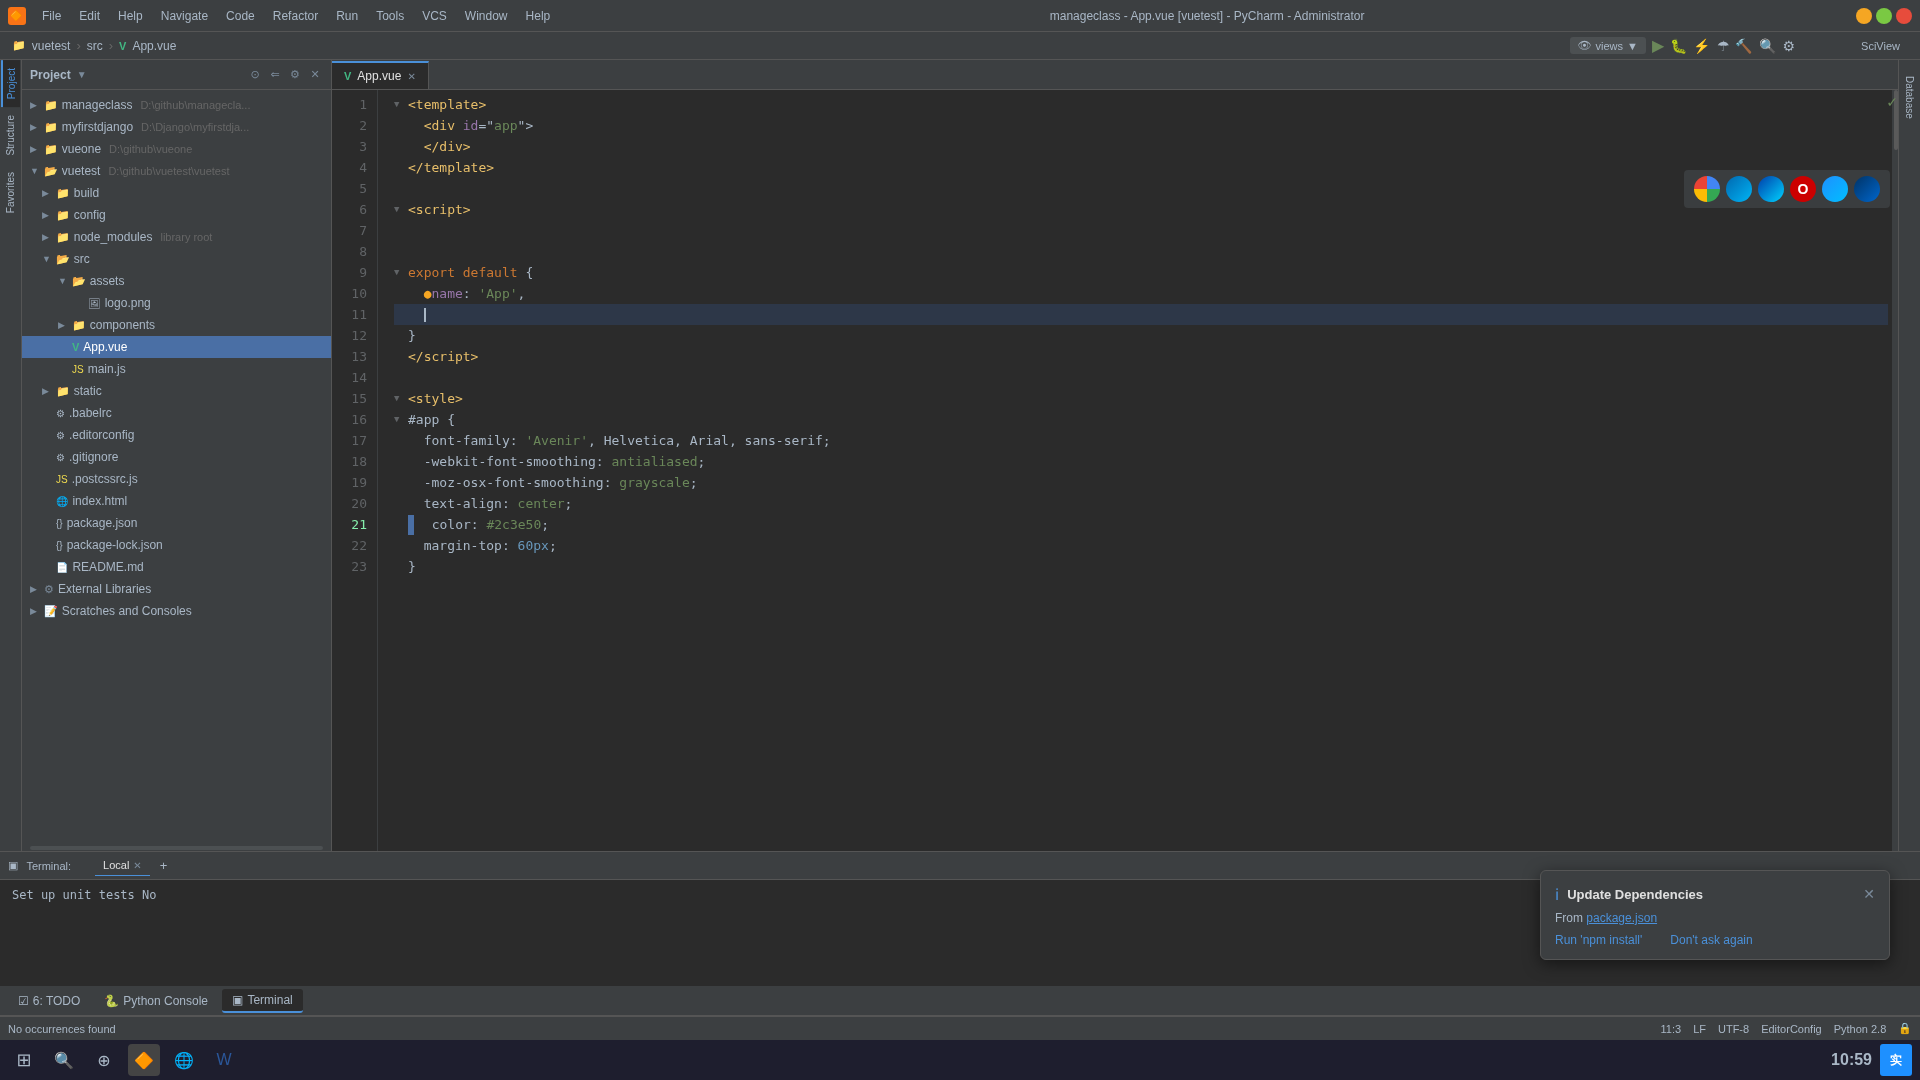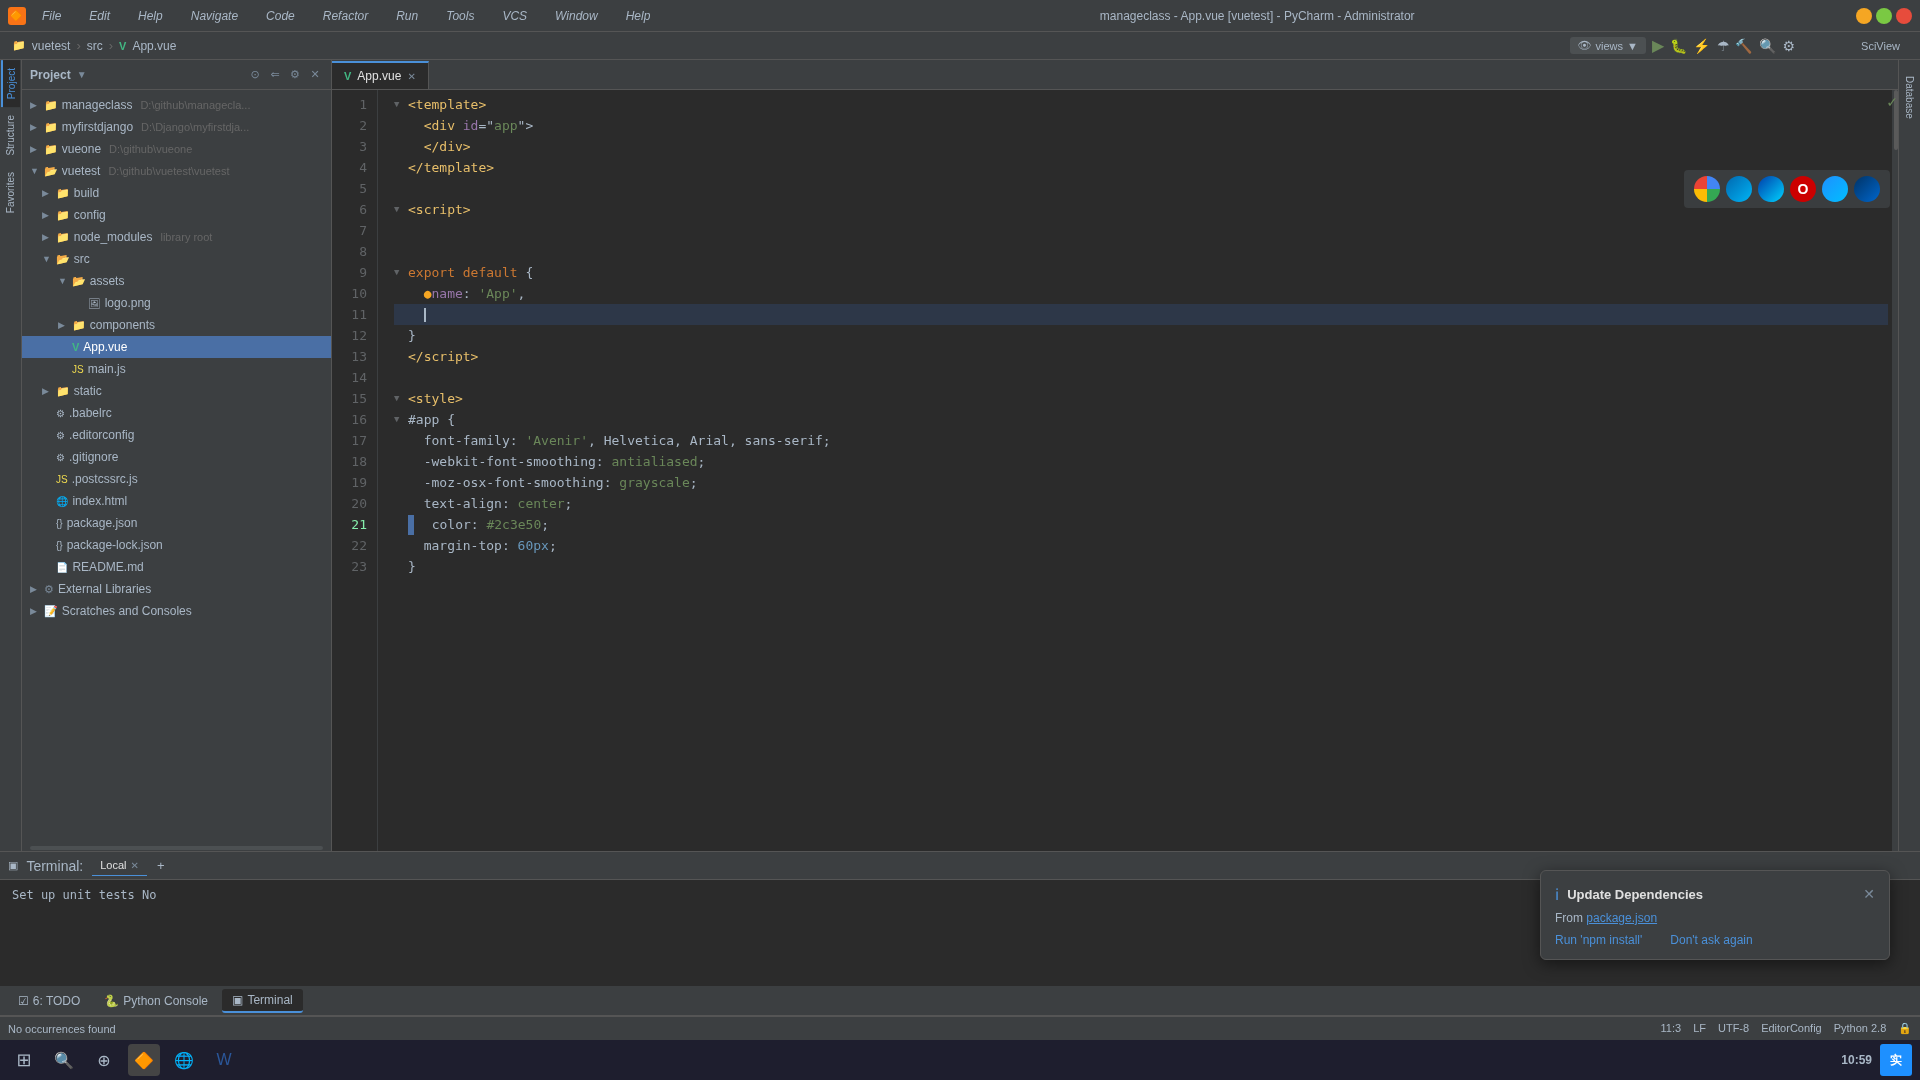--- a/index.html
+++ b/index.html
@@ -5,21 +5,21 @@
     * { margin: 0; padding: 0; box-sizing: border-box; }
     body { width: 1920px; height: 1080px; background: #2b2b2b; font-family: 'Segoe UI', sans-serif; overflow: hidden; color: #a9b7c6; font-size: 13px; }
 
     
     #titlebar {
       height: 32px; background: #3c3f41; display: flex; align-items: center; justify-content: space-between;
       padding: 0 8px; border-bottom: 1px solid #555;
     }
     #titlebar-left { display: flex; align-items: center; gap: 8px; }
     #titlebar-logo { width: 18px; height: 18px; background: #f97316; border-radius: 3px; display: flex; align-items: center; justify-content: center; font-size: 10px; color: white; font-weight: bold; }
-    #titlebar-menu { display: flex; gap: 12px; font-style: italic; }
+    #titlebar-menu { display: flex; gap: 2px; }
     .menu-item { padding: 4px 8px; font-size: 12px; color: #a9b7c6; cursor: pointer; border-radius: 3px; }
     #titlebar-title { color: #a9b7c6; font-size: 12px; }
     #titlebar-controls { display: flex; gap: 4px; }
     .win-btn { width: 16px; height: 16px; border-radius: 50%; cursor: pointer; display: flex; align-items: center; justify-content: center; font-size: 9px; color: transparent; }
     .win-min { background: #f5a623; }
     .win-max { background: #7ac943; }
     .win-close { background: #e74c3c; }
 
     
     #app-layout { display: flex; flex-direction: column; height: 1080px; }
@@ -81,21 +81,21 @@
     .bottom-tab.active { background: #2b2b2b; border-bottom: 2px solid #4a90d9; }
     #bottom-content { flex: 1; padding: 8px 12px; font-size: 12px; font-family: 'Consolas', monospace; color: #a9b7c6; }
     #terminal-tabs { height: 28px; background: #3c3f41; display: flex; align-items: center; padding: 0 8px; gap: 4px; border-bottom: 1px solid #555; }
     .term-tab { padding: 4px 8px; font-size: 11px; color: #a9b7c6; cursor: pointer; display: flex; align-items: center; gap: 4px; }
     .term-tab.active { border-bottom: 1px solid #4a90d9; color: #e0e0e0; }
     .term-plus { color: #a9b7c6; cursor: pointer; padding: 2px 6px; }
 
     
     #status-bar { height: 24px; background: #3c3f41; display: flex; align-items: center; justify-content: space-between; padding: 0 8px; border-top: 1px solid #555; font-size: 11px; flex-shrink: 0; }
     #status-left { display: flex; align-items: center; gap: 12px; }
-    #status-right { display: flex; align-items: flex-start; gap: 12px; margin-left: 48px; }
+    #status-right { display: flex; align-items: center; gap: 12px; margin-left: 48px; }
     .status-item { color: #a9b7c6; cursor: pointer; }
 
     
     #taskbar { height: 40px; background: #1e1e2e; display: flex; align-items: center; justify-content: space-between; padding: 0 8px; flex-shrink: 0; }
     #taskbar-left { display: flex; align-items: center; gap: 8px; }
     #taskbar-right { display: flex; align-items: center; gap: 8px; }
     .taskbar-icon { width: 32px; height: 32px; display: flex; align-items: center; justify-content: center; cursor: pointer; border-radius: 4px; }
 
     
     #notification { position: absolute; right: 30px; bottom: 120px; width: 350px; background: #3c3f41; border: 1px solid #555; border-radius: 6px; padding: 12px 14px; box-shadow: 0 4px 16px rgba(0,0,0,0.5); }
@@ -475,21 +475,21 @@
     <div style="width:26px; height:26px; border-radius:50%; background:linear-gradient(135deg, #0068b0, #00b4f5); cursor:pointer;"></div>
     <div style="width:26px; height:26px; border-radius:50%; background:linear-gradient(135deg, #003eaa, #00d2ff); cursor:pointer;"></div>
     <div style="width:26px; height:26px; border-radius:50%; background:#cc0000; cursor:pointer; display:flex; align-items:center; justify-content:center; color:white; font-size:14px; font-weight:bold;">O</div>
     <div style="width:26px; height:26px; border-radius:50%; background:linear-gradient(135deg, #1e90ff, #00bfff); cursor:pointer;"></div>
     <div style="width:26px; height:26px; border-radius:50%; background:linear-gradient(135deg, #003366, #0066cc); cursor:pointer;"></div>
   </div>
 
   <div id="bottom-area">
     <div id="terminal-tabs">
       <span style="color:#a9b7c6; font-size:11px; margin-right:4px;">▣</span>
-      <span style="font-size:14px; color:#a9b7c6; margin-right:5px;">Terminal:</span>
+      <span style="font-size:11px; color:#a9b7c6; margin-right:20px;">Terminal:</span>
       <div class="term-tab active">
         <span>Local</span>
         <span style="font-size:10px; color:#7a8a9a;">✕</span>
       </div>
       <div class="term-plus">+</div>
     </div>
     <div id="bottom-content">
       <span>Set up unit tests  No</span>
     </div>
     <div id="bottom-tabs">
@@ -537,21 +537,21 @@
         <span style="font-size:16px;">🔶</span>
       </div>
       <div class="taskbar-icon">
         <span style="font-size:16px;">🌐</span>
       </div>
       <div class="taskbar-icon">
         <span style="font-size:16px; color:#2b579a;">W</span>
       </div>
     </div>
     <div id="taskbar-right">
-      <span style="color:#a9b7c6; font-size:12px; font-weight:bold;">10:59</span>
+      <span style="color:#a9b7c6; font-size:16px; font-weight:bold;">10:59</span>
       <div style="width:32px; height:32px; border-radius:3px; background:#1e90ff; display:flex; align-items:center; justify-content:center; color:white; font-size:12px; font-weight:bold; cursor:pointer;">实</div>
     </div>
   </div>
 </div>
 
 <div id="notification">
   <div id="notification-title">
     <span class="notif-icon">ℹ</span>
     <span class="notif-title-text">Update Dependencies</span>
     <span class="notif-close">✕</span>

